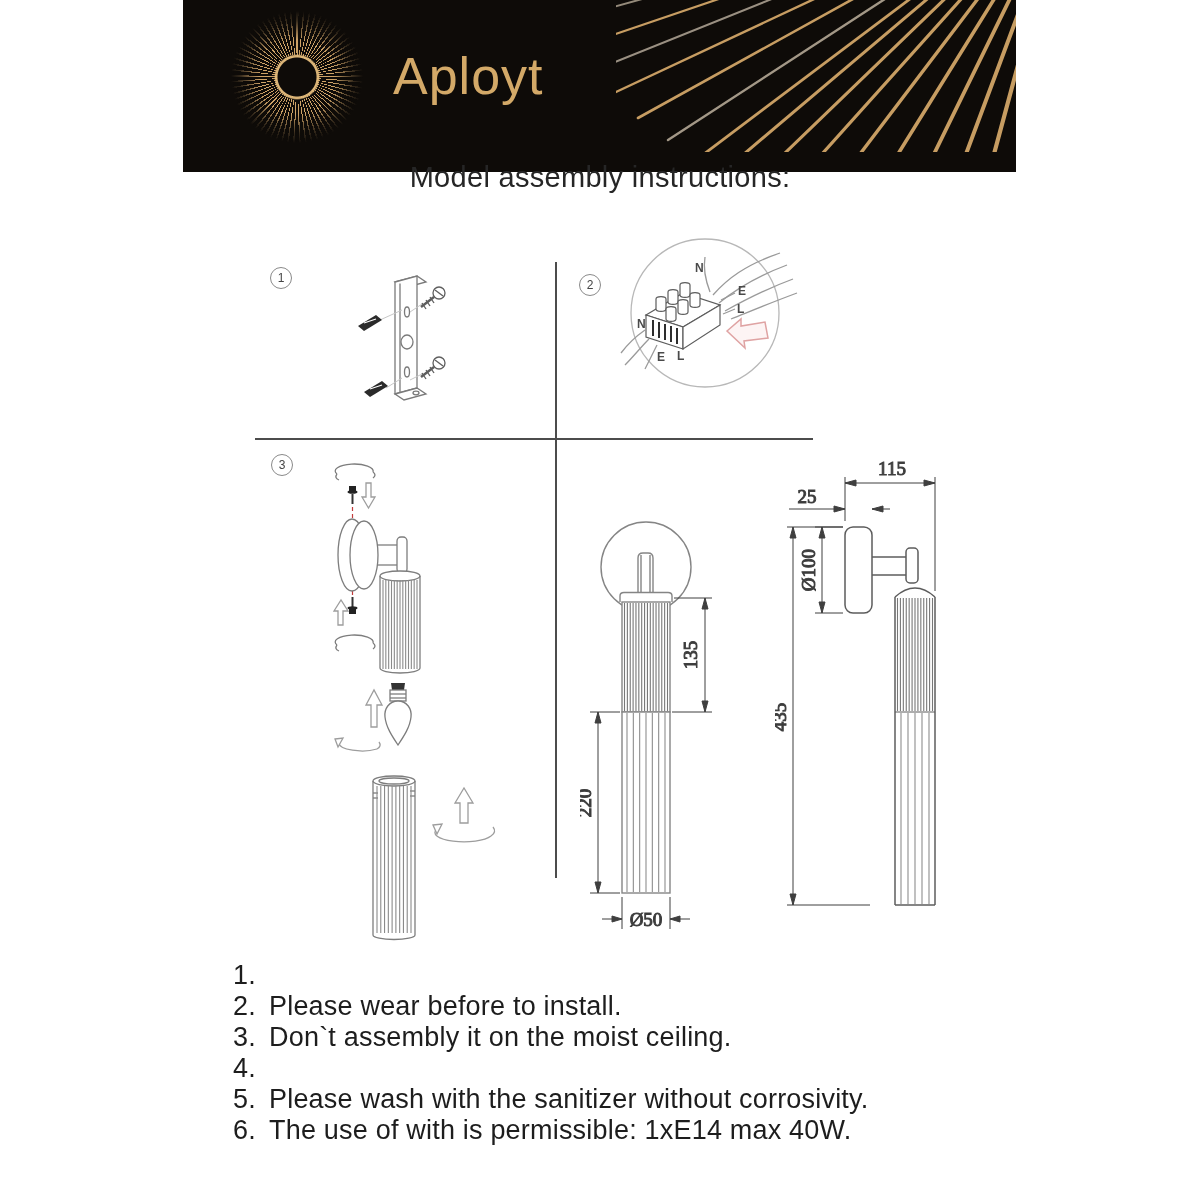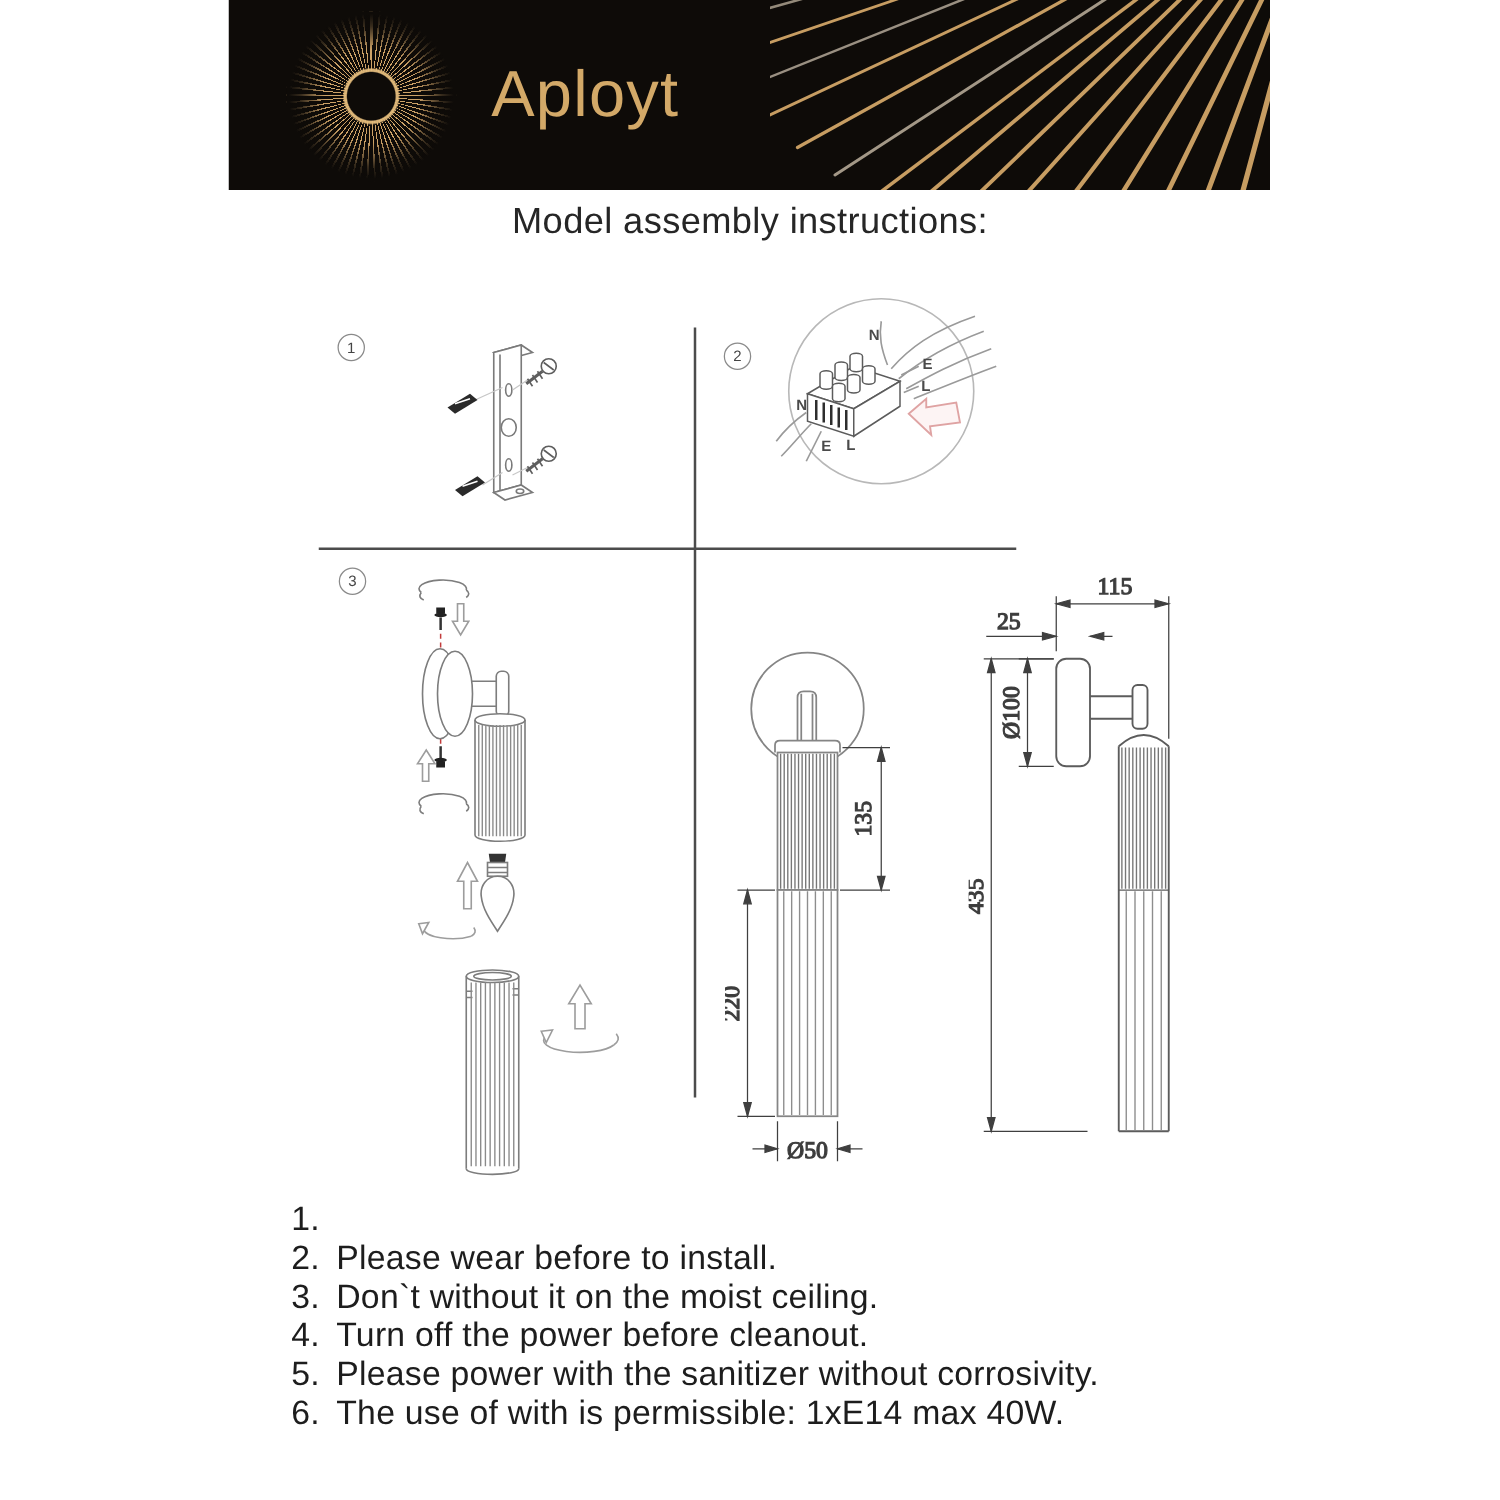--- a/index.html
+++ b/index.html
@@ -1,20 +1,20 @@
 <!DOCTYPE html>
 <html><head>
 <meta charset="utf-8">
 <style>
   html,body{margin:0;padding:0;background:#fff;}
   .page{position:relative;width:1200px;height:1200px;background:#fff;outline:1px solid #e3e3e3;
         font-family:"Liberation Sans",sans-serif;overflow:hidden;}
 
   
-  .banner{position:absolute;left:183px;top:0;width:833px;height:152px;background:#0e0b08;overflow:hidden;}
+  .banner{position:absolute;left:183px;top:0;width:833px;height:172px;background:#0e0b08;overflow:hidden;}
   .sunburst{position:absolute;left:46px;top:9px;width:136px;height:136px;border-radius:50%;
     background:
       radial-gradient(circle, rgba(14,11,8,0) 0 37px, rgba(14,11,8,.78) 56px, #0e0b08 66px),
       radial-gradient(circle, #0e0b08 0 19px, rgba(228,188,124,.95) 20px 21.5px, rgba(14,11,8,0) 23px),
       repeating-conic-gradient(#cda267 0 1.4deg, rgba(14,11,8,0) 1.4deg 5.2deg);}
   .wordmark{position:absolute;left:210px;top:46px;font-size:52px;line-height:60px;color:#d3a968;
     letter-spacing:1px;font-weight:400;}
   .rays{position:absolute;right:0;top:0;}
 
   
@@ -422,29 +422,28 @@
   <div class="instructions">
     <div class="instr-row">
       <span class="instr-num">1.</span>
     </div>
     <div class="instr-row">
       <span class="instr-num">2.</span>
       <span class="instr-text">Please wear before to install.</span>
     </div>
     <div class="instr-row">
       <span class="instr-num">3.</span>
-      <span class="instr-text">Don`t without it on the moist ceiling.</span>
+      <span class="instr-text">Don`t assembly it on the moist ceiling.</span>
     </div>
     <div class="instr-row">
       <span class="instr-num">4.</span>
-      <span class="instr-text">Turn off the power before cleanout.</span>
     </div>
     <div class="instr-row">
       <span class="instr-num">5.</span>
-      <span class="instr-text">Please power with the sanitizer without corrosivity.</span>
+      <span class="instr-text">Please wash with the sanitizer without corrosivity.</span>
     </div>
     <div class="instr-row">
       <span class="instr-num">6.</span>
       <span class="instr-text">The use of with is permissible: 1xE14 max 40W.</span>
     </div>
   </div>
 
 </div>
 
 </body></html>

